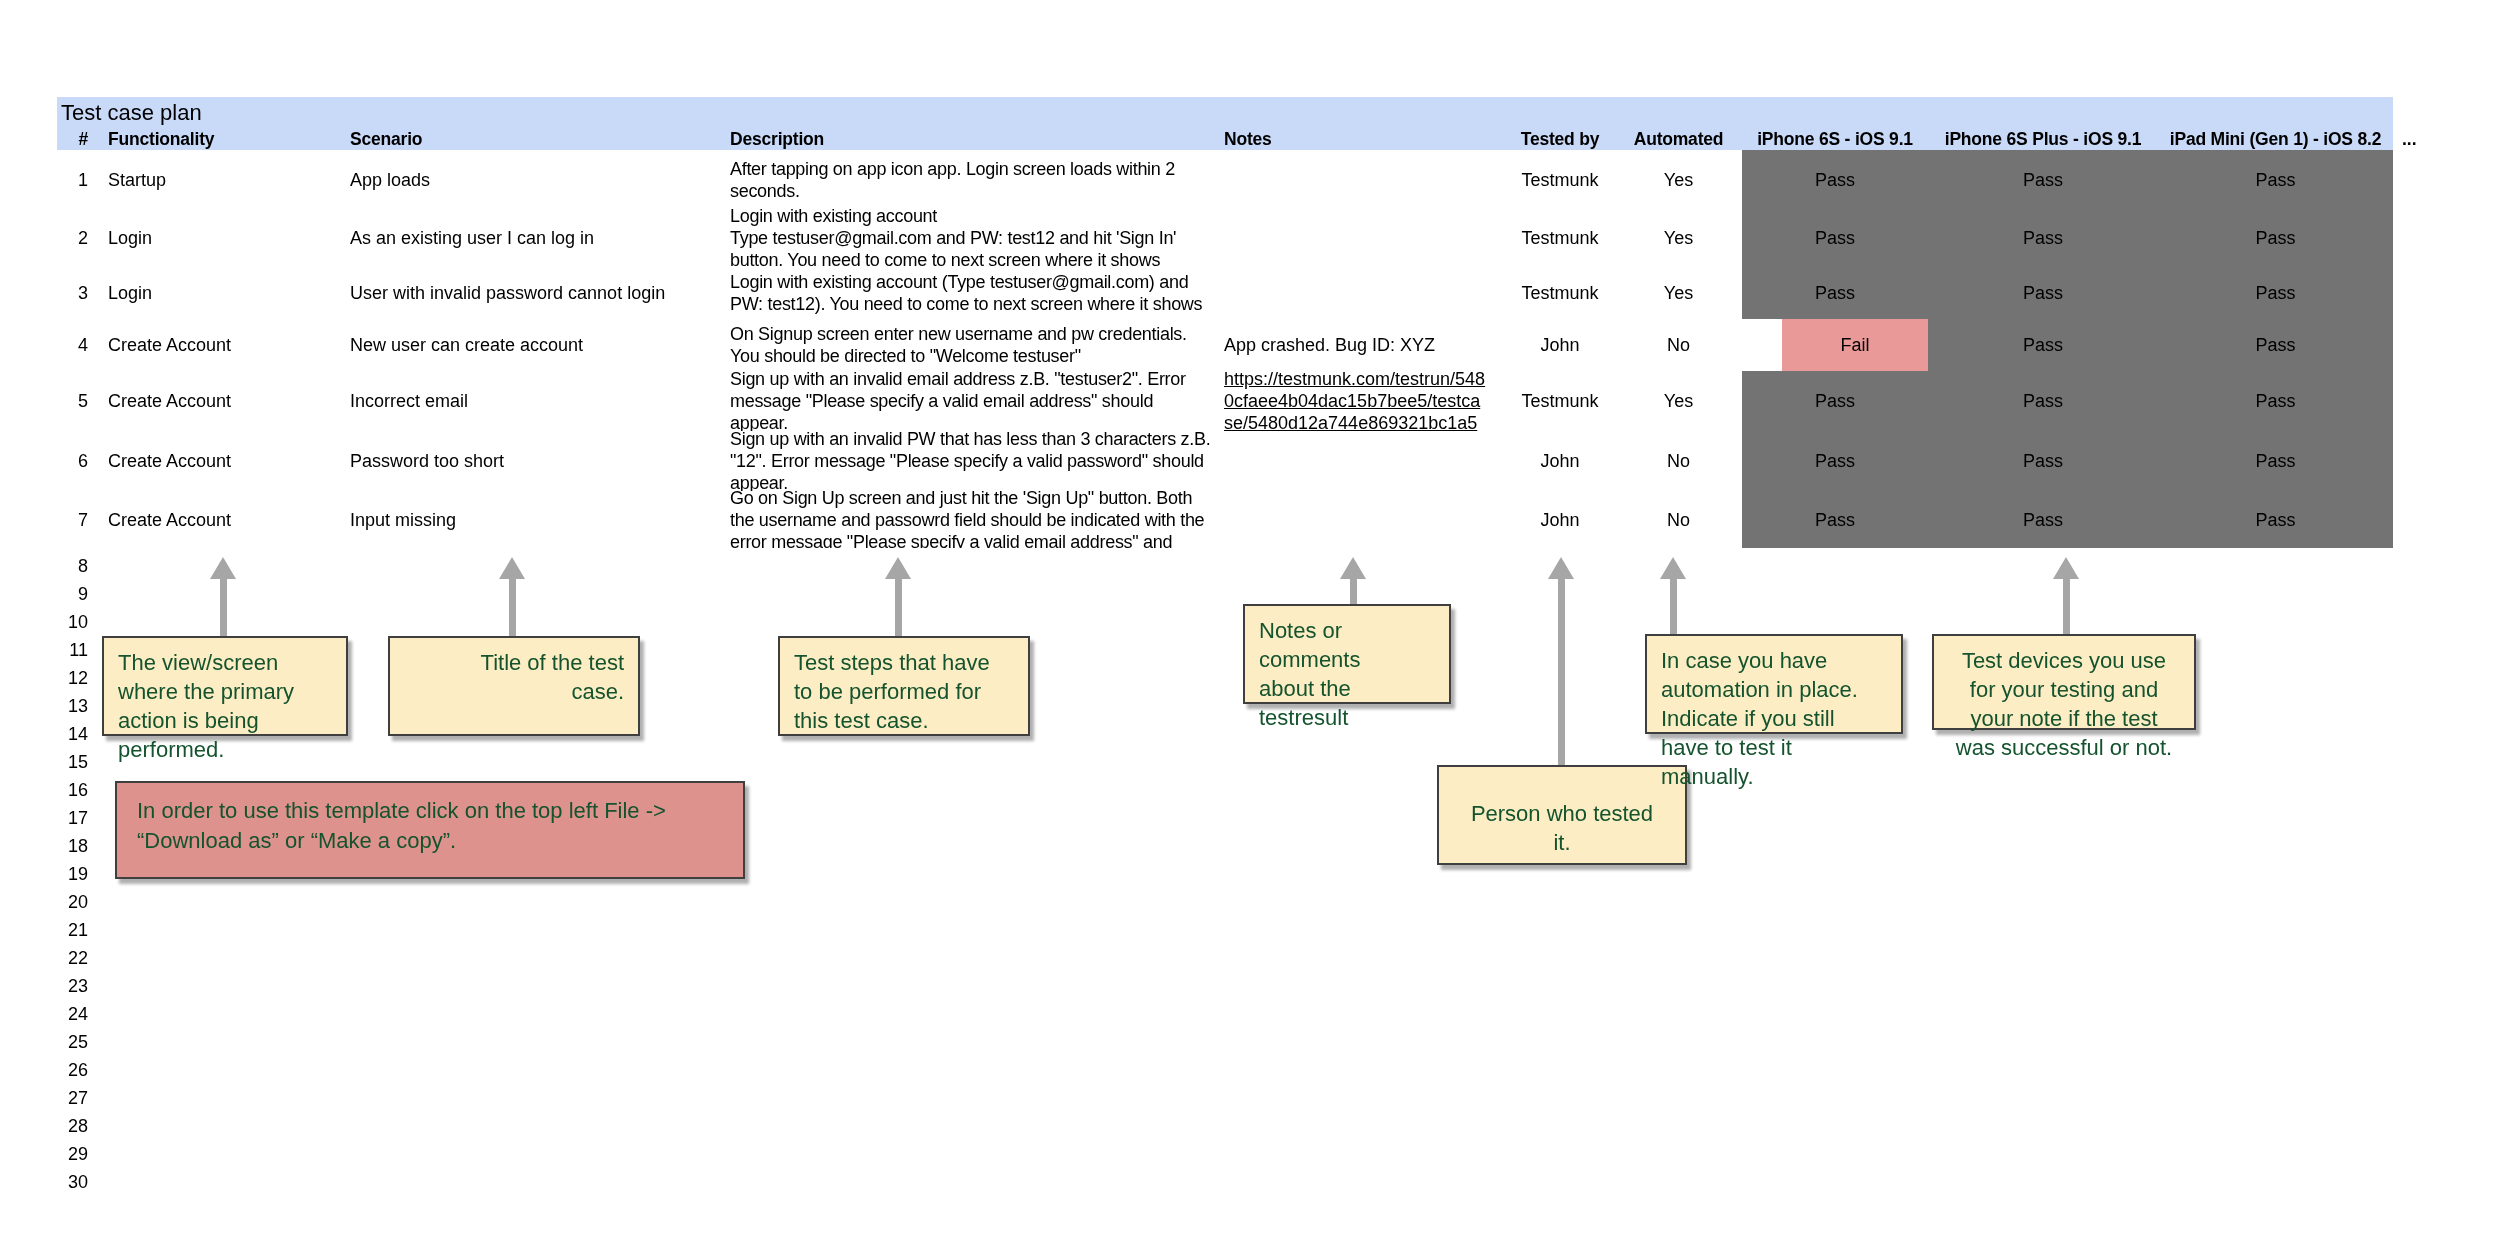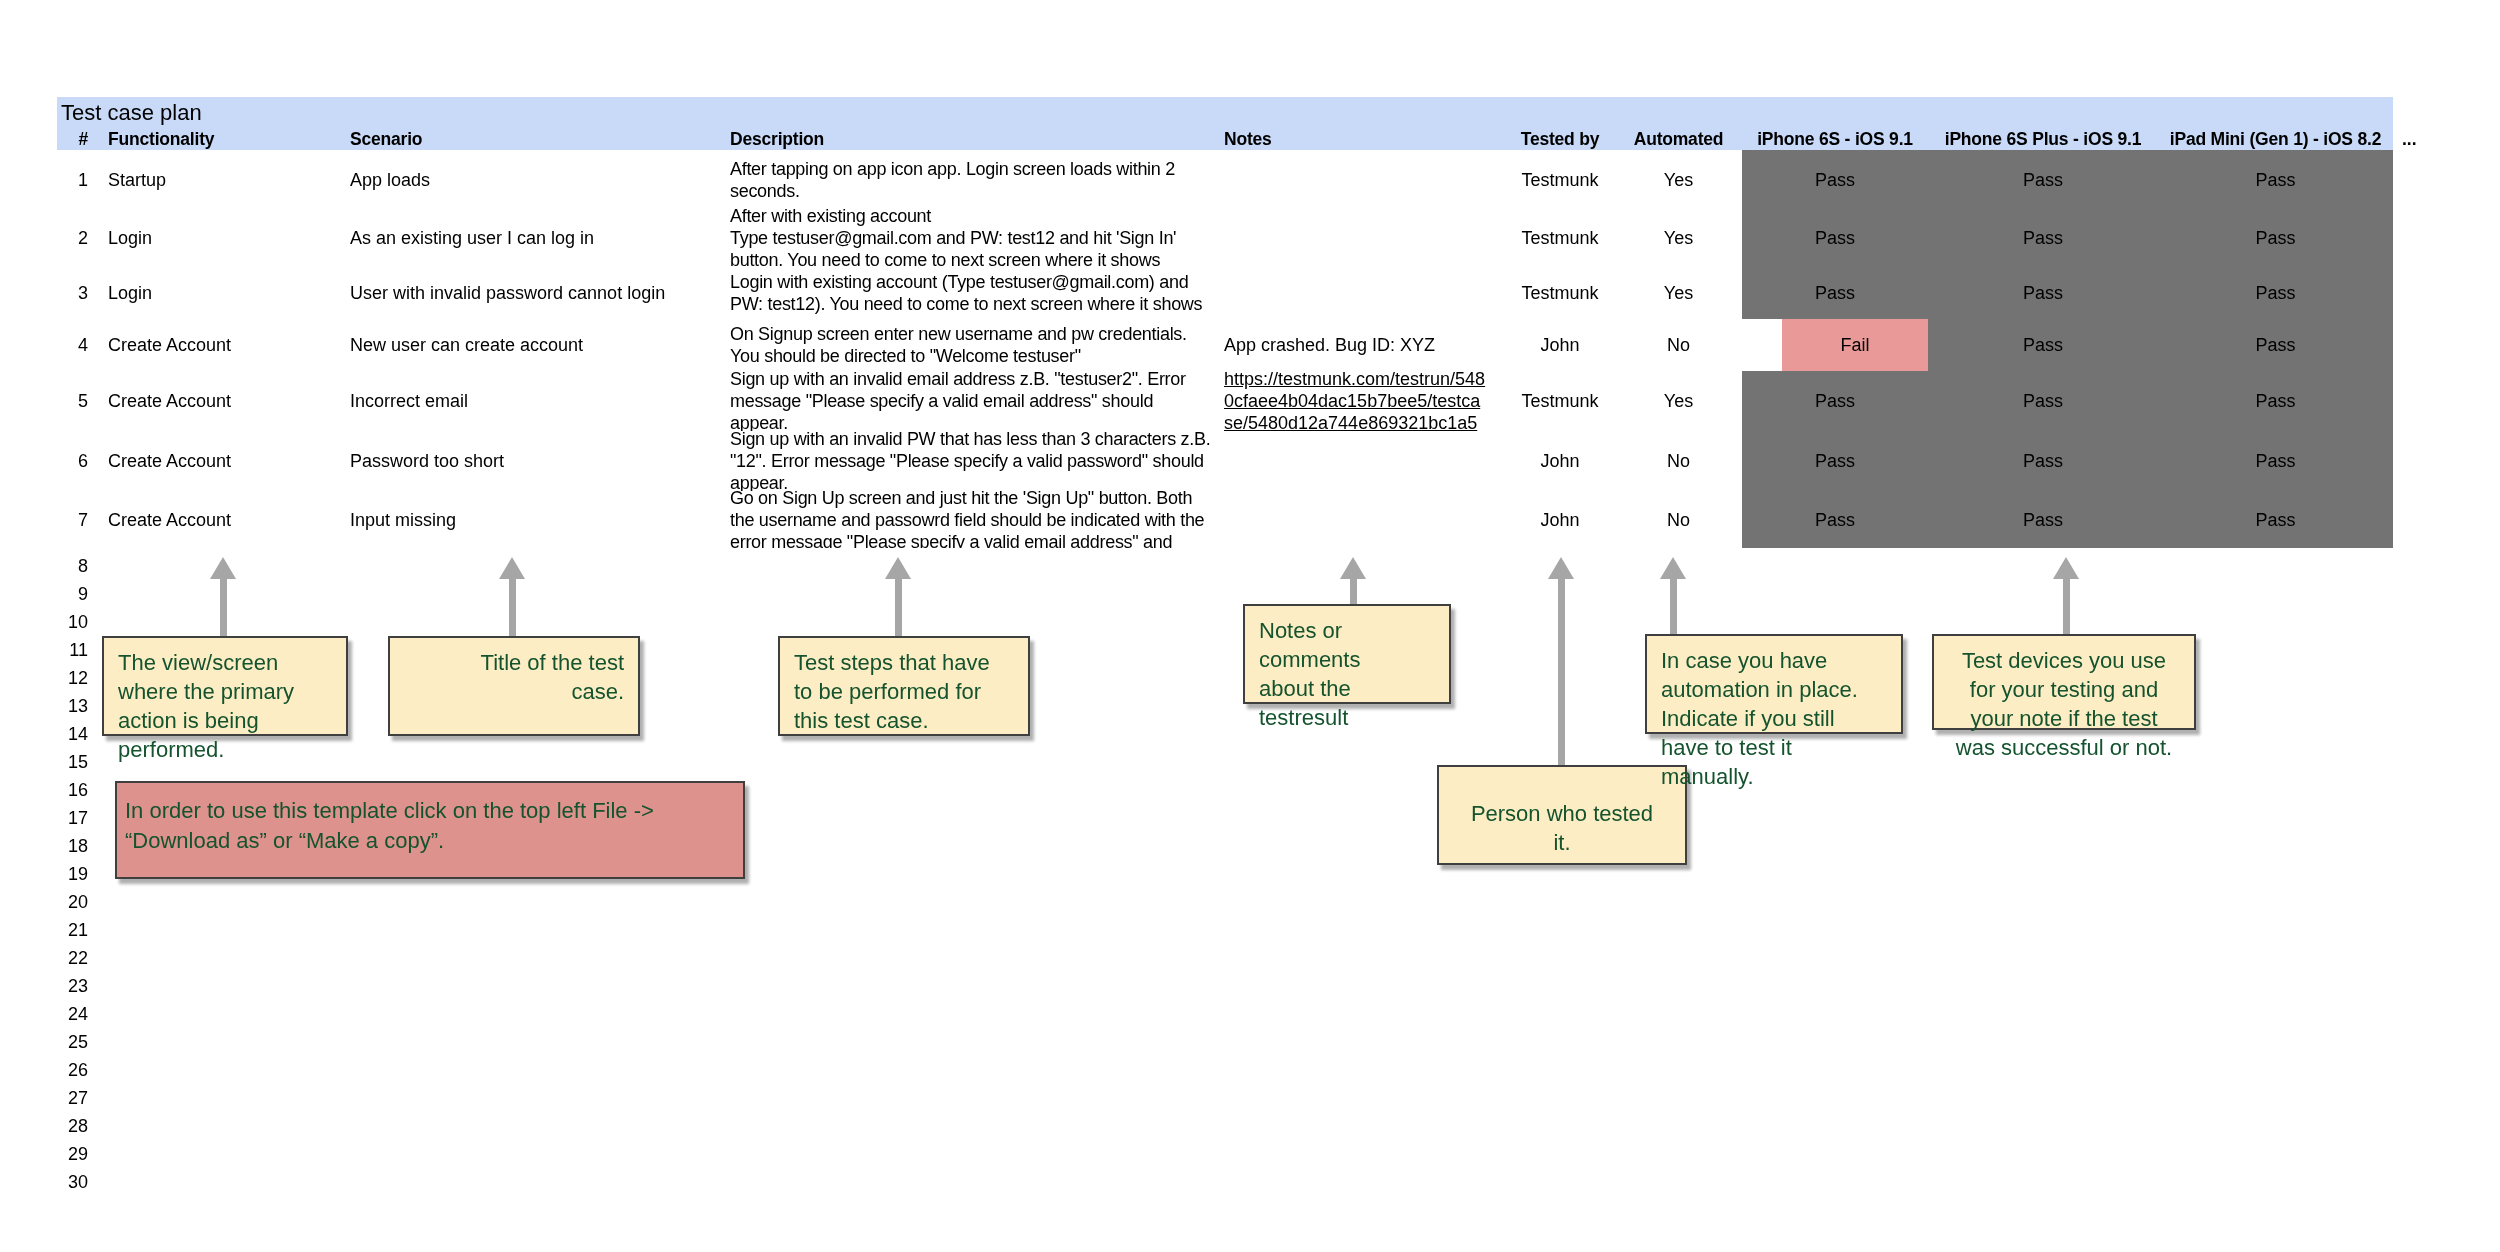--- a/index.html
+++ b/index.html
@@ -49,21 +49,21 @@
     font-size:18px;
   }
   
   .callout{
     position:absolute;background:#fcedc4;border:2px solid #3f3f3f;
     box-shadow:4px 5px 3px #b0b0b0;box-sizing:border-box;
     font-size:22px;line-height:29px;padding:10px 14px;color:#14532d;
     white-space:pre-line;
   }
   .callout.center{text-align:center;}
-  .callout.warn{background:#dd928d;font-size:22px;line-height:30px;padding:13px 14px 10px 8px;}
+  .callout.warn{background:#dd928d;font-size:22px;line-height:30px;padding:13px 14px 10px 20px;}
   
   .arrow{position:absolute;width:26px;display:flex;flex-direction:column;align-items:center;}
   .arrow .head{
     width:0;height:0;border-left:13px solid transparent;
     border-right:13px solid transparent;border-bottom:22px solid #a6a6a6;
   }
   .arrow .shaft{width:7px;background:#a6a6a6;flex:1;margin-top:-1px;}
 </style>
 </head>
 <body>
@@ -100,21 +100,21 @@
         <div class="cell ac">Yes</div>
         <div class="cell ac dev">Pass</div>
         <div class="cell ac dev">Pass</div>
         <div class="cell ac dev">Pass</div>
       </div>
 
       <div class="trow">
         <div class="cell ar">2</div>
         <div class="cell al">Login</div>
         <div class="cell al">As an existing user I can log in</div>
-        <div class="cell desc">After with existing account
+        <div class="cell desc">Login with existing account
 Type testuser@gmail.com and PW: test12 and hit 'Sign In'
 button. You need to come to next screen where it shows</div>
         <div class="cell notes"></div>
         <div class="cell ac">Testmunk</div>
         <div class="cell ac">Yes</div>
         <div class="cell ac dev">Pass</div>
         <div class="cell ac dev">Pass</div>
         <div class="cell ac dev">Pass</div>
       </div>
 

